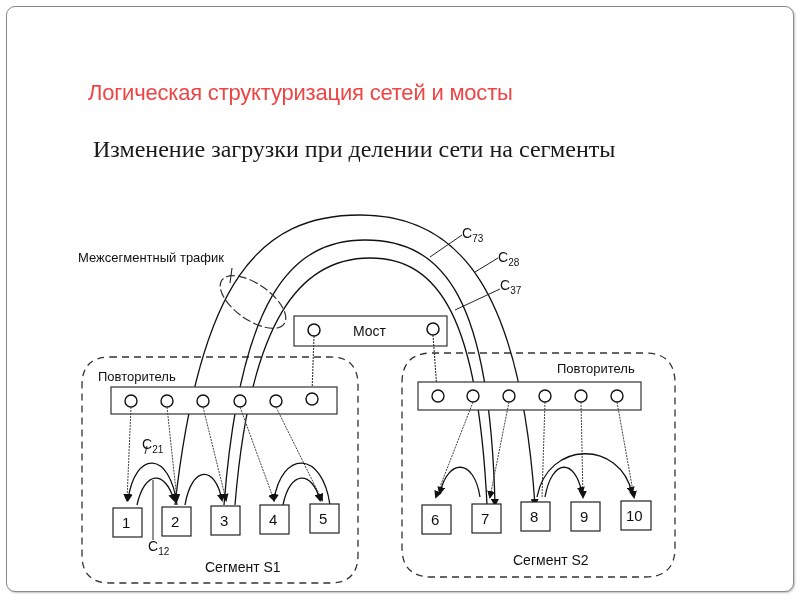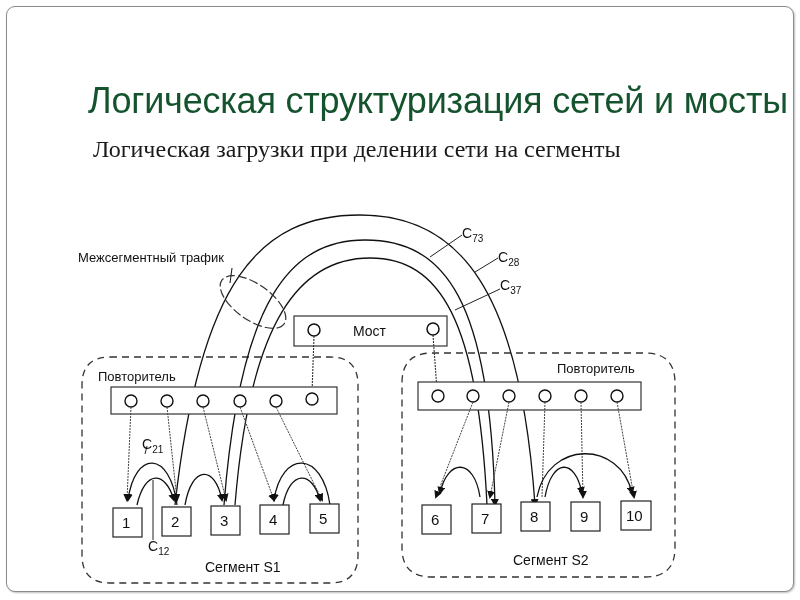--- a/index.html
+++ b/index.html
@@ -1,28 +1,28 @@
 <!DOCTYPE html>
 <html><head>
 <meta charset="utf-8">
 <style>
   html,body{margin:0;padding:0;background:#ffffff;}
   body{width:800px;height:600px;position:relative;overflow:hidden;font-family:"Liberation Sans",sans-serif;}
   .slide-frame{position:absolute;left:6px;top:6px;width:786px;height:584px;border:1px solid #8a8a8a;border-radius:9px;box-shadow:1px 1px 2px rgba(0,0,0,0.25);background:#fff;}
-  .title{position:absolute;left:88px;top:80px;font-family:"Liberation Sans",sans-serif;font-size:36px;color:#14532d;letter-spacing:-0.2px;white-space:nowrap;}
+  .title{position:absolute;left:88px;top:80px;font-family:"Liberation Sans",sans-serif;font-size:22px;color:#ef4444;letter-spacing:-0.2px;white-space:nowrap;}
   .subtitle{position:absolute;left:93px;top:136px;font-family:"Liberation Serif",serif;font-size:24px;color:#1a1a1a;white-space:nowrap;}
   svg.diagram{position:absolute;left:0;top:0;}
   svg text{font-family:"Liberation Sans",sans-serif;fill:#111;}
 </style>
 </head>
 <body>
 
 <div class="slide-frame"></div>
 <div class="title">Логическая структуризация сетей и мосты</div>
-<div class="subtitle">Логическая загрузки при делении сети на сегменты</div>
+<div class="subtitle">Изменение загрузки при делении сети на сегменты</div>
 
 <svg class="diagram" width="800" height="600" viewBox="0 0 800 600" xmlns="http://www.w3.org/2000/svg">
   <defs>
     <marker id="arr" markerWidth="8" markerHeight="8" refX="6" refY="4" orient="auto" markerUnits="userSpaceOnUse">
       <path d="M0,0 L8,4 L0,8 z" fill="#111"></path>
     </marker>
   </defs>
 
   <path d="M110,357 L330,357 Q358,357 358,385 L358,555 Q358,583 330,583 L110,583 Q82,583 82,555 L82,385 Q82,357 110,357 Z" fill="none" stroke="#333" stroke-width="1.3" stroke-dasharray="7,5"></path>
   <path d="M432,353 L645,353 Q675,353 675,383 L675,548 Q675,577 645,577 L432,577 Q402,577 402,548 L402,383 Q402,353 432,353 Z" fill="none" stroke="#333" stroke-width="1.3" stroke-dasharray="7,5"></path>

